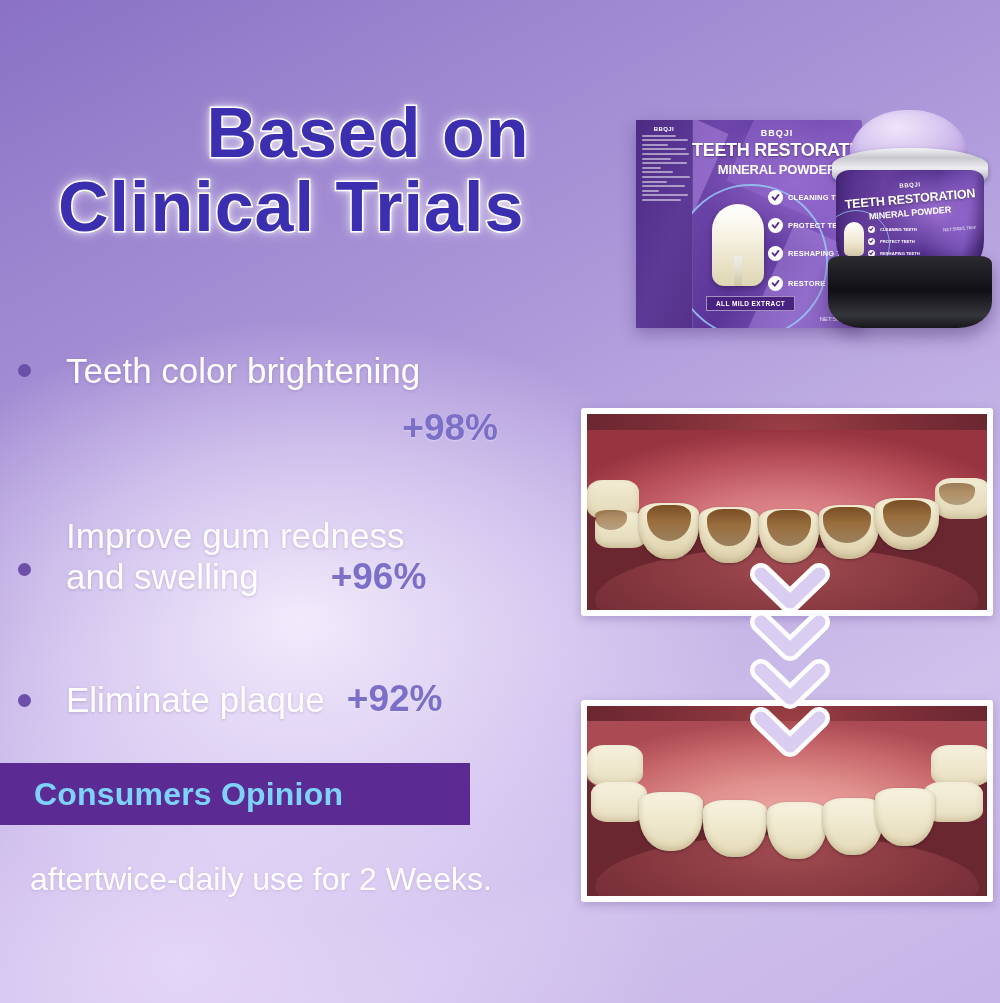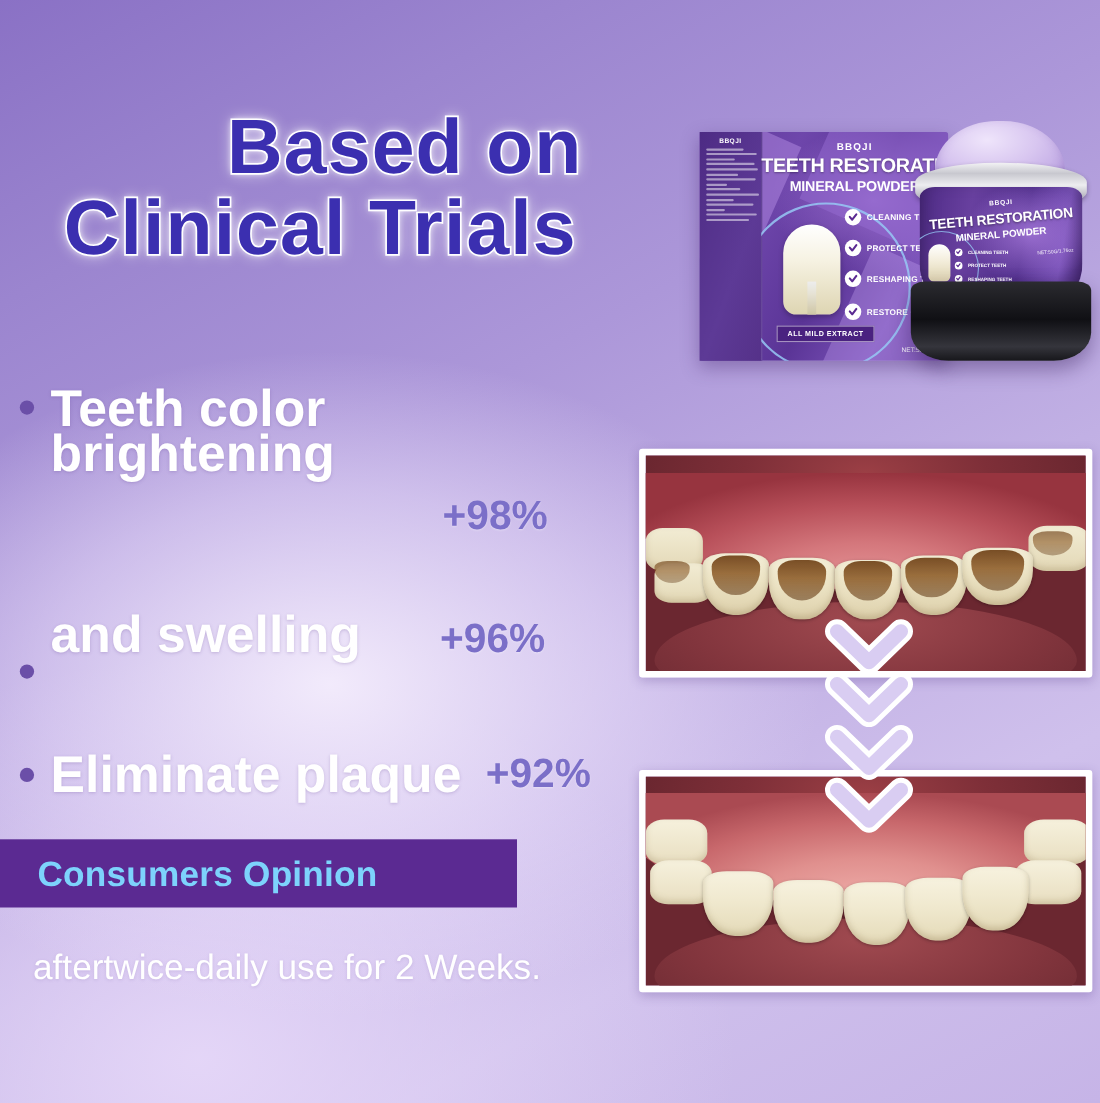--- a/index.html
+++ b/index.html
@@ -295,24 +295,25 @@
   .benefit-dot {
     position: absolute;
     left: 18px;
     width: 13px;
     height: 13px;
     border-radius: 50%;
     background: #6b4fa8;
   }
   .benefit-text {
     color: #ffffff;
-    font-size: 47px;
+    font-size: 35px;
     line-height: 41px;
-    font-weight: 700;
+    font-weight: 400;
     text-shadow: 0 1px 3px rgba(90,60,140,0.25);
+    margin-left: 20px;
   }
   .benefit-pct {
     color: #7b6fc8;
     font-size: 37px;
     font-weight: 700;
     text-shadow: 0 1px 2px rgba(255,255,255,0.35);
   }
   .b1 { margin-top: 8px; }
   .b1 .benefit-dot { top: 14px; }
   .b1-pct { display: block; text-align: right; padding-right: 62px; margin-top: 16px; }
@@ -543,20 +544,21 @@
   <div class="benefits">
 
     <div class="benefit b1">
       <span class="benefit-dot"></span>
       <div class="benefit-text">Teeth color brightening</div>
       <span class="benefit-pct b1-pct">+98%</span>
     </div>
 
     <div class="benefit b2">
       <span class="benefit-dot"></span>
+      <div class="benefit-text">Improve gum redness</div>
       <div class="b2-row">
         <div class="benefit-text">and swelling</div>
         <span class="benefit-pct">+96%</span>
       </div>
     </div>
 
     <div class="benefit b3">
       <span class="benefit-dot"></span>
       <div class="b3-row">
         <div class="benefit-text">Eliminate plaque</div>

